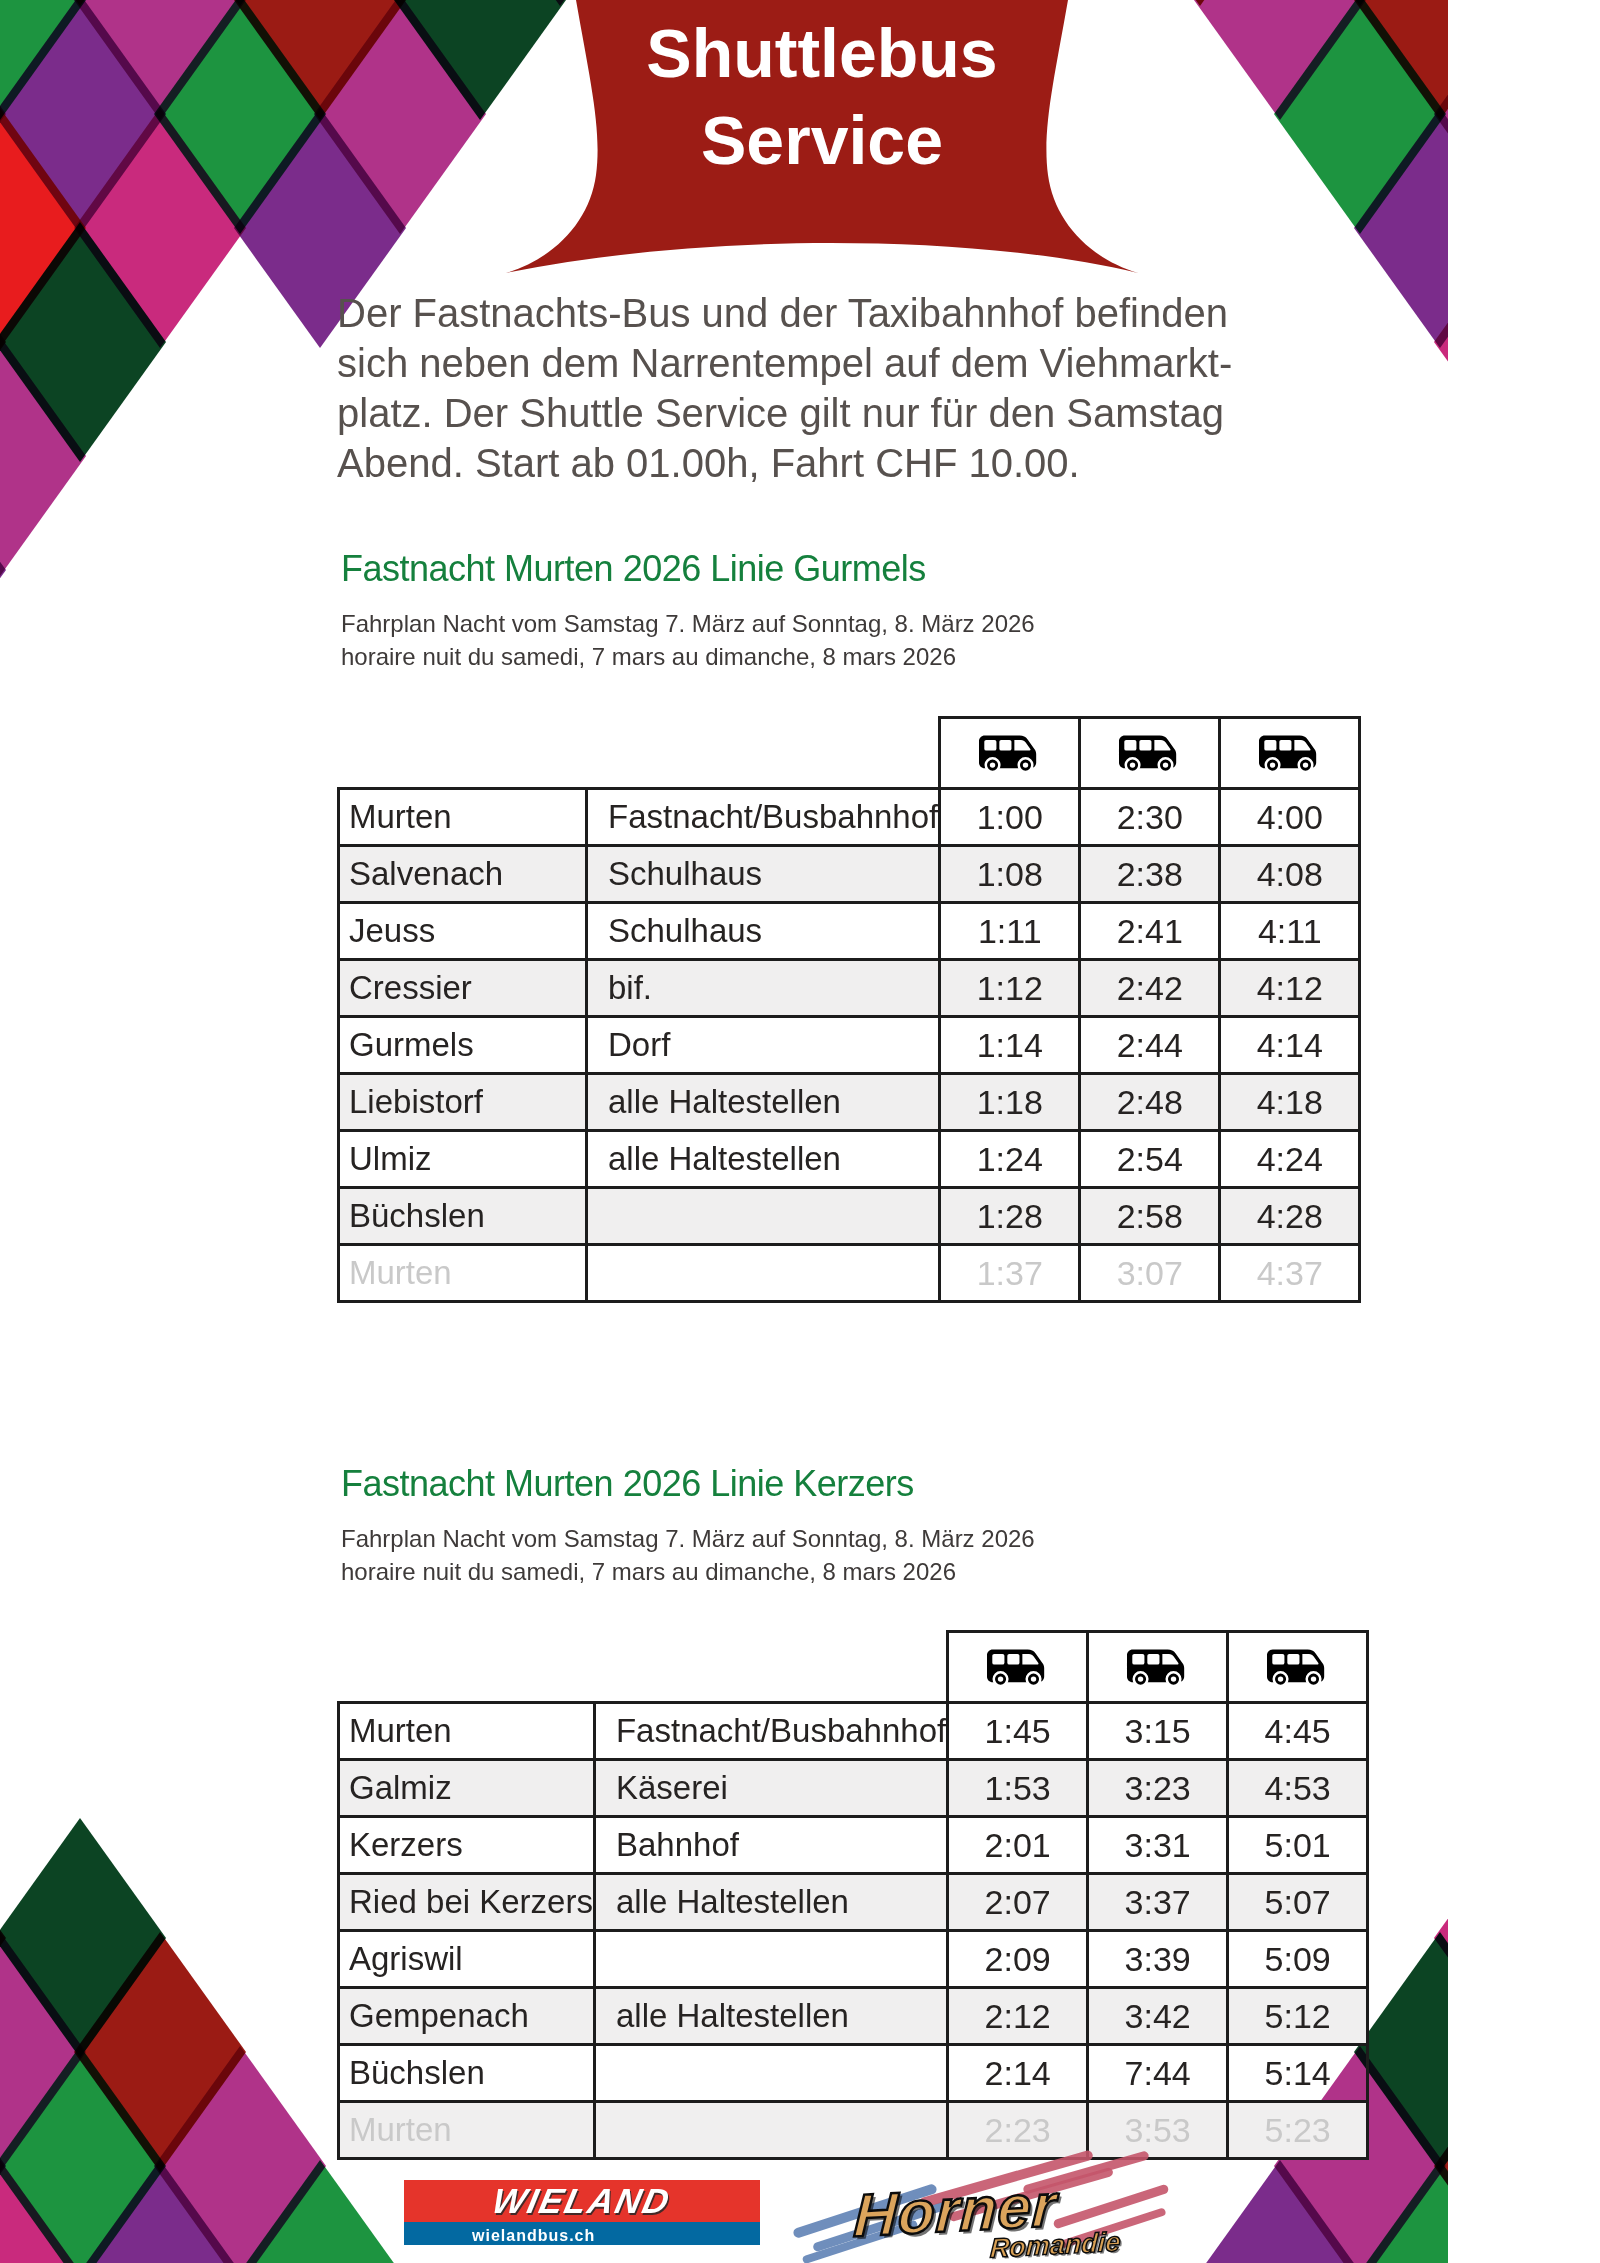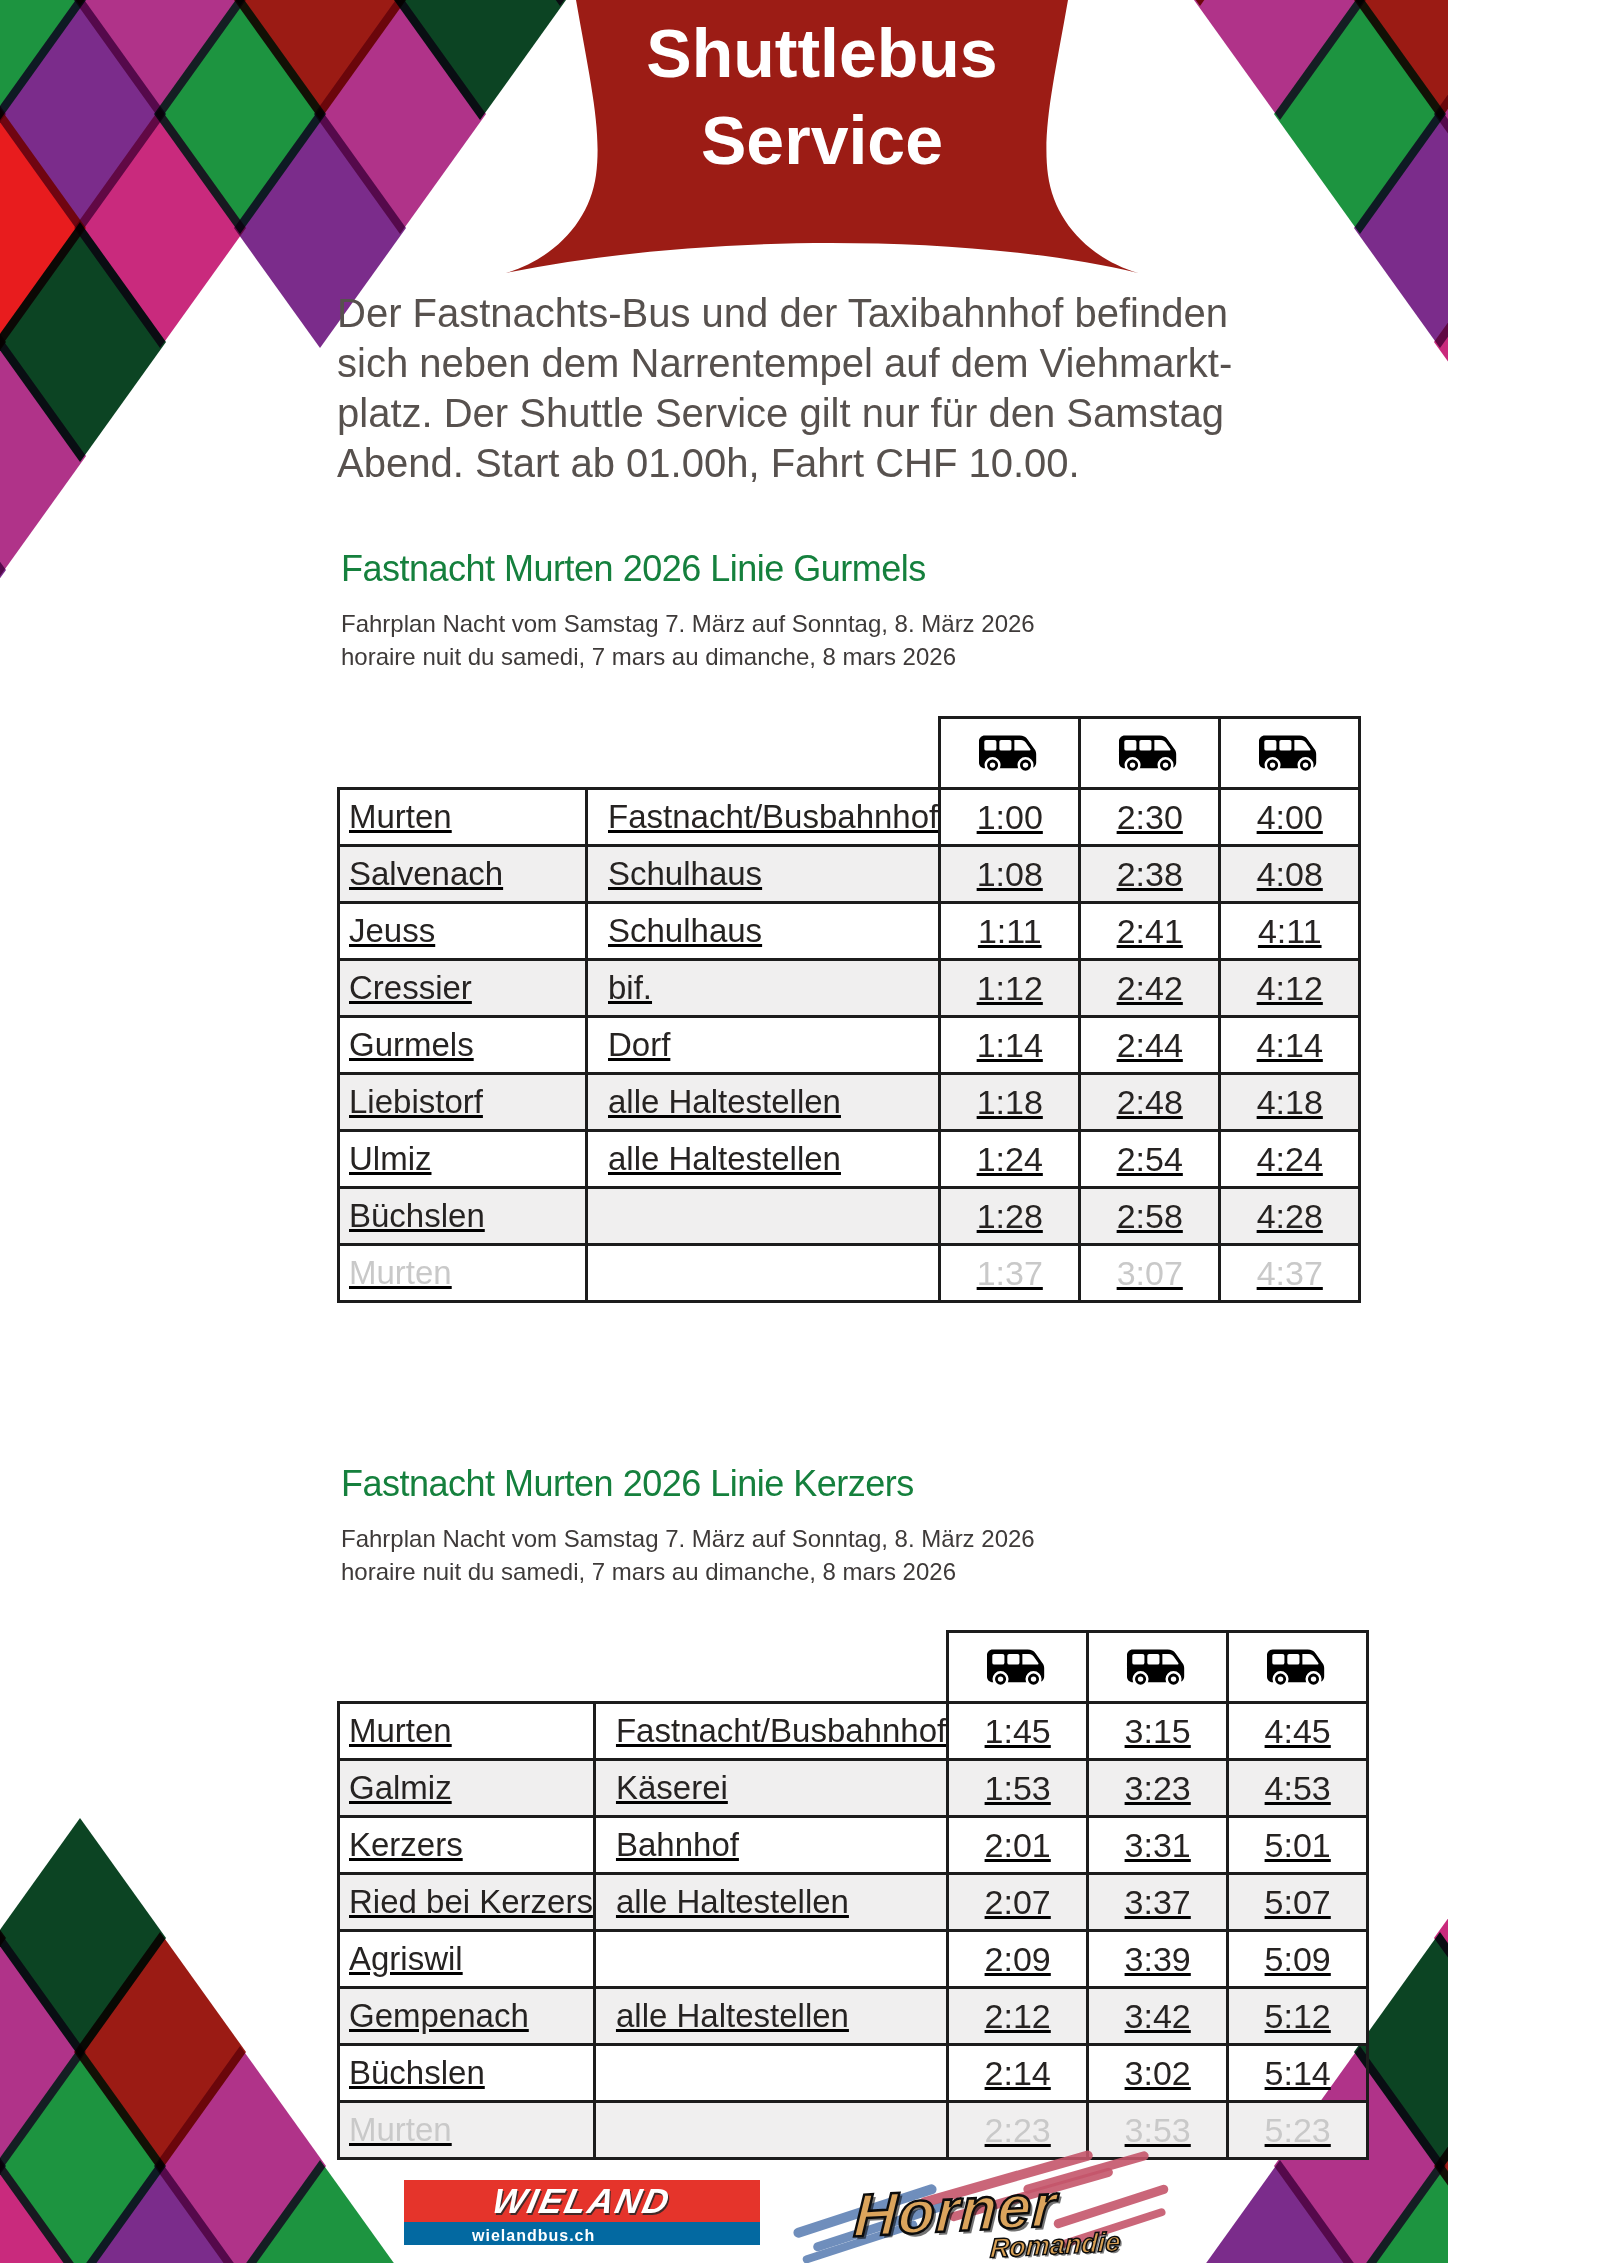--- a/index.html
+++ b/index.html
@@ -8,21 +8,21 @@
   .decor{position:absolute;left:0;top:0;z-index:0;}
   .banner-svg{position:absolute;left:0;top:0;z-index:2;}
   .banner-text{position:absolute;left:522px;top:10px;width:600px;z-index:3;text-align:center;
                color:#fff;font-size:68px;line-height:87px;font-weight:bold;letter-spacing:0px;}
   .intro{position:absolute;left:337px;top:288px;z-index:3;color:#57514e;font-size:40px;
          line-height:50px;font-weight:400;white-space:nowrap;}
   .sec-heading{position:absolute;z-index:3;left:341px;color:#15803d;font-size:36px;font-weight:400;
                letter-spacing:-0.5px;white-space:nowrap;}
   .sec-sub{position:absolute;z-index:3;left:341px;color:#3e3a39;font-size:24px;font-weight:400;
            white-space:nowrap;}
-  .tt{position:absolute;z-index:3;left:337px;border-collapse:collapse;table-layout:fixed;text-decoration:underline;}
+  .tt{position:absolute;z-index:3;left:337px;border-collapse:collapse;table-layout:fixed;}
   .tt td{border:3px solid #1c1c1c;height:54px;vertical-align:middle;font-size:33px;color:#262322;
          overflow:hidden;white-space:nowrap;padding:0;}
   .tt td.ghost{border:none;background:transparent;}
   .tt td.bus{height:68px;text-align:center;background:#fff;}
   .tt td.place{padding-left:9px;}
   .tt td.stop{padding-left:20px;}
   .tt td.time{text-align:center;font-size:34px;margin-top:25px;}
   .tt tr.alt td{background:#f0efef;}
   .tt tr.muted td{color:#c9c9c9;}
   .busico{width:64px;height:42px;vertical-align:middle;}
@@ -310,21 +310,21 @@
           <td class="place">Gempenach</td>
           <td class="stop">alle Haltestellen</td>
           <td class="time">2:12</td>
           <td class="time">3:42</td>
           <td class="time">5:12</td>
         </tr>
         <tr class="">
           <td class="place">Büchslen</td>
           <td class="stop"></td>
           <td class="time">2:14</td>
-          <td class="time">3:02</td>
+          <td class="time">7:44</td>
           <td class="time">5:14</td>
         </tr>
         <tr class="alt muted">
           <td class="place">Murten</td>
           <td class="stop"></td>
           <td class="time">2:23</td>
           <td class="time">3:53</td>
           <td class="time">5:23</td>
         </tr>
       </tbody>

